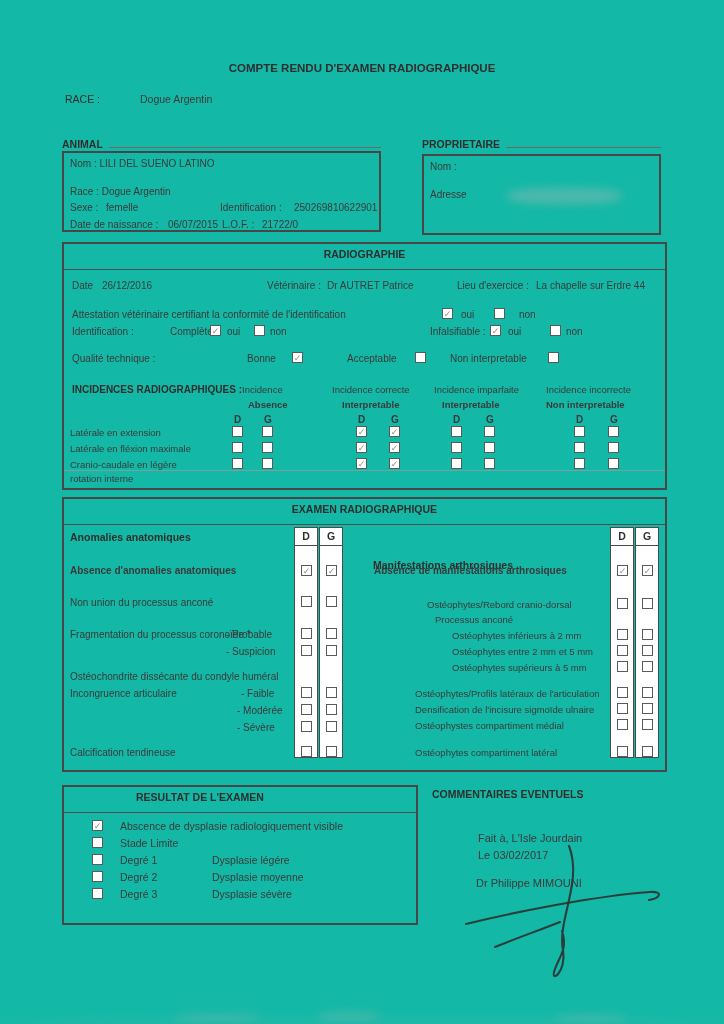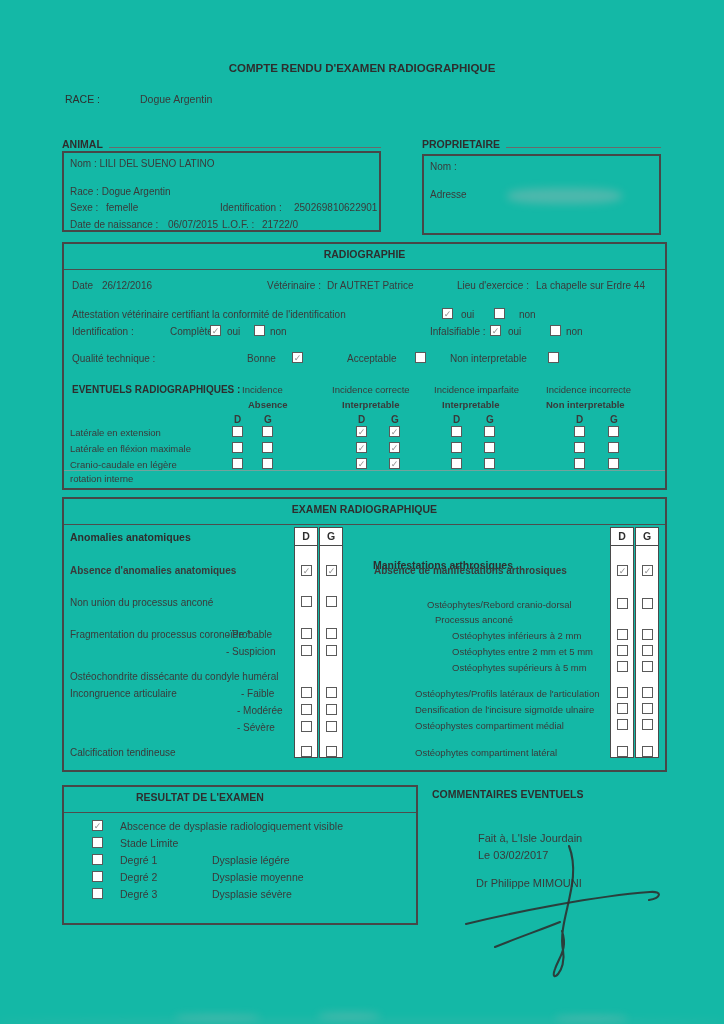--- a/index.html
+++ b/index.html
@@ -95,21 +95,21 @@
     <span class="abs" style="left:502px;top:82px;">non</span>
 
     <span class="abs" style="left:8px;top:109px;">Qualité technique :</span>
     <span class="abs" style="left:183px;top:109px;">Bonne</span>
     <span class="cb" style="left:228px;top:108px;">✓</span>
     <span class="abs" style="left:283px;top:109px;">Acceptable</span>
     <span class="cb" style="left:351px;top:108px;"></span>
     <span class="abs" style="left:386px;top:109px;">Non interpretable</span>
     <span class="cb" style="left:484px;top:108px;"></span>
 
-    <span class="abs b c-ink" style="left:8px;top:140px;">EVENTUELS RADIOGRAPHIQUES :</span>
+    <span class="abs b c-ink" style="left:8px;top:140px;">INCIDENCES RADIOGRAPHIQUES :</span>
     <span class="abs small" style="left:178px;top:140px;">Incidence</span>
     <span class="abs small" style="left:268px;top:140px;">Incidence correcte</span>
     <span class="abs small" style="left:370px;top:140px;">Incidence imparfaite</span>
     <span class="abs small" style="left:482px;top:140px;">Incidence incorrecte</span>
     <span class="abs b small" style="left:184px;top:155px;">Absence</span>
     <span class="abs b small" style="left:278px;top:155px;">Interpretable</span>
     <span class="abs b small" style="left:378px;top:155px;">Interpretable</span>
     <span class="abs b small" style="left:482px;top:155px;">Non interpretable</span>
 
     <span class="abs b" style="left:170px;top:170px;">D</span>

